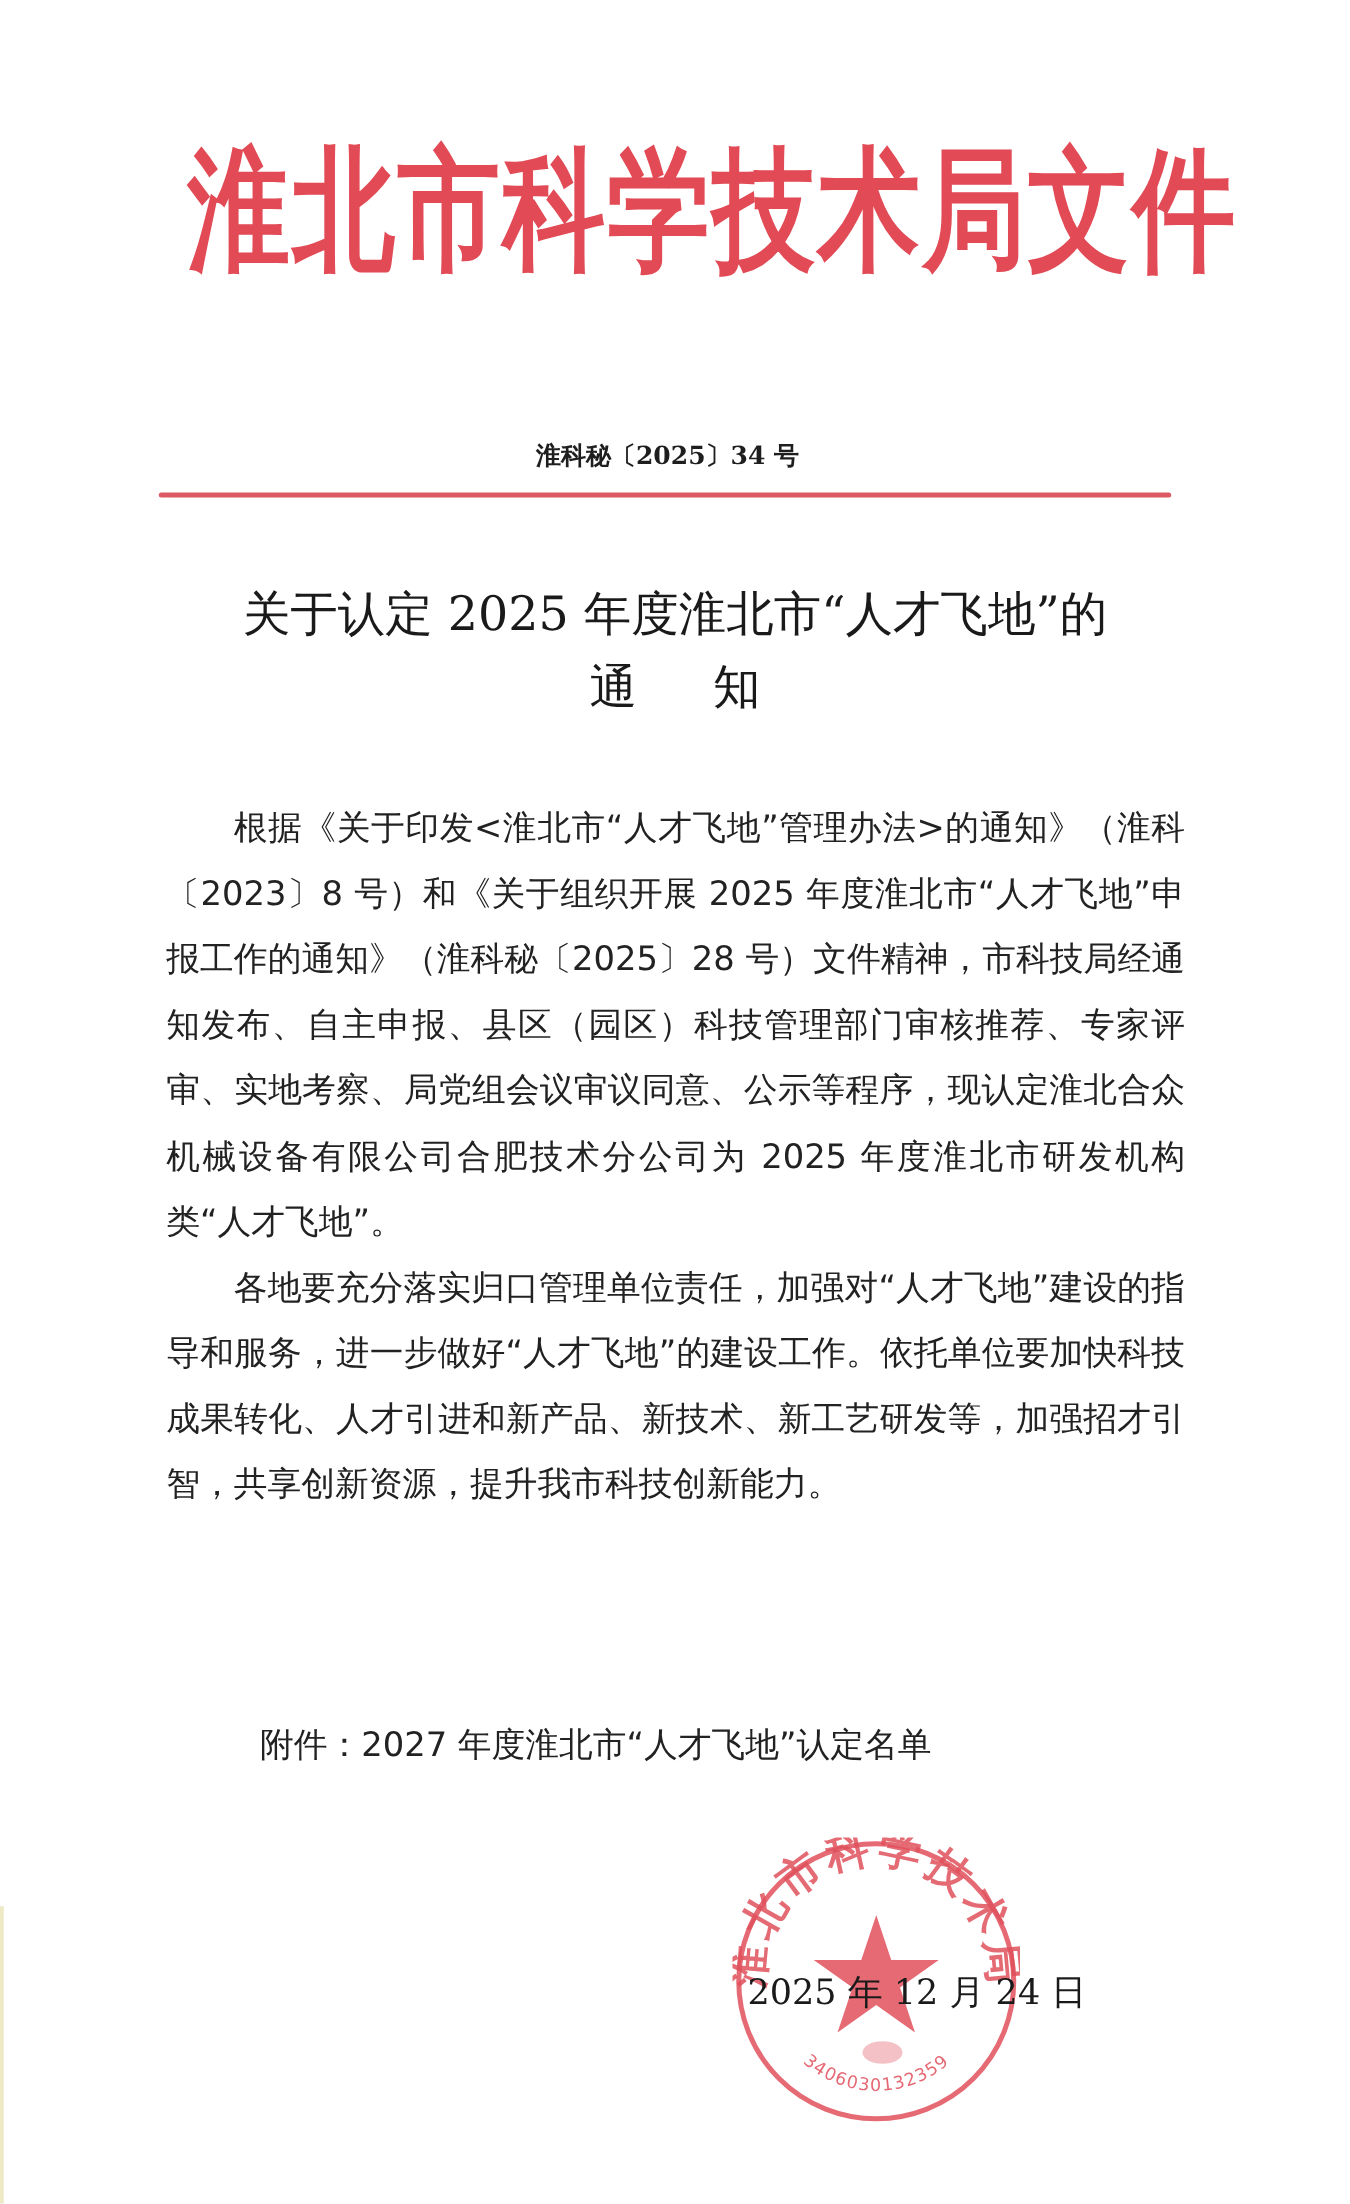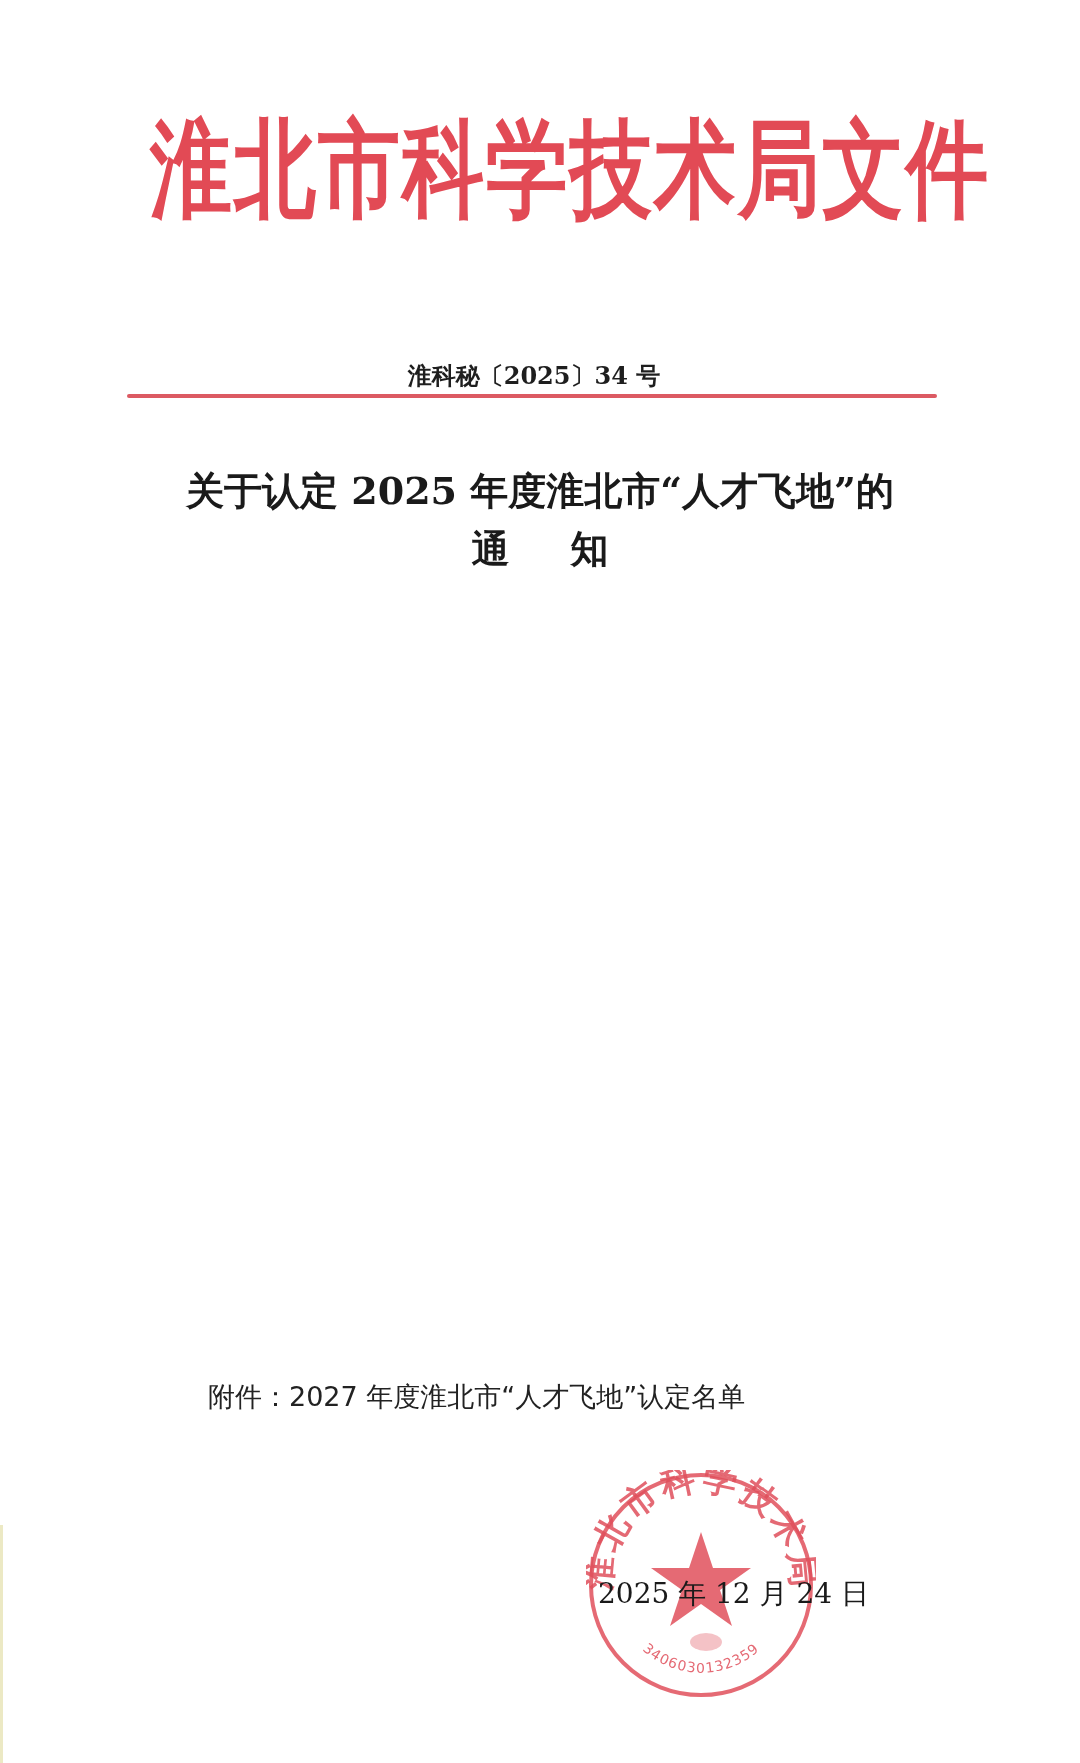--- a/index.html
+++ b/index.html
@@ -18,35 +18,35 @@
     color: #e24a55;
     font-family: "DejaVu Serif", "Liberation Serif", serif;
     font-weight: bold;
     font-size: 82px; line-height: 120px;
     letter-spacing: 2px;
     white-space: nowrap;
     transform: scaleY(1.3); transform-origin: center;
     text-align: center;
   }
   .doc-number {
-    position: absolute; left: 0; width: 1068px; top: 356px;
+    position: absolute; left: 0; width: 1068px; top: 344px;
     text-align: center;
     font-family: "DejaVu Serif", "Liberation Serif", serif;
-    font-weight: bold; font-size: 24px; line-height: 40px;
+    font-weight: bold; font-size: 20px; line-height: 40px;
     color: #1e1e1e;
   }
   .red-rule {
     position: absolute; left: 127px; top: 394px; width: 810px; height: 4px;
     background: #dc5a63; border-radius: 2px;
   }
   .doc-title {
     position: absolute; left: 0; width: 1080px; top: 462px;
     text-align: center;
     font-family: "DejaVu Serif", "Liberation Serif", serif;
-    font-weight: bold; font-size: 38px; line-height: 58px;
+    font-weight: normal; font-size: 38px; line-height: 58px;
     color: #1a1a1a;
   }
   .doc-title .line2 { letter-spacing: 1.6em; padding-left: 1.6em; }
   .body-text {
     position: absolute; left: 148px; top: 637px; width: 800px;
     font-family: "DejaVu Sans", "Liberation Sans", sans-serif;
     font-size: 27px; line-height: 52.5px;
     color: #222;
   }
   .body-text p { margin: 0; text-align: justify; text-align-last: left; }
@@ -76,20 +76,22 @@
 <div class="doc-number">淮科秘〔2025〕34 号</div>
 
 <div class="red-rule"></div>
 
 <div class="doc-title">
   <div>关于认定 2025 年度淮北市“人才飞地”的</div>
   <div class="line2">通知</div>
 </div>
 
 <div class="body-text">
+  <p class="indent" style="margin-left:-15px;">根据《关于印发&lt;淮北市“人才飞地”管理办法&gt;的通知》（淮科〔2023〕8 号）和《关于组织开展 2025 年度淮北市“人才飞地”申报工作的通知》（淮科秘〔2025〕28 号）文件精神，市科技局经通知发布、自主申报、县区（园区）科技管理部门审核推荐、专家评审、实地考察、局党组会议审议同意、公示等程序，现认定淮北合众机械设备有限公司合肥技术分公司为 2025 年度淮北市研发机构类“人才飞地”。</p>
+  <p class="indent" style="margin-left:-15px;">各地要充分落实归口管理单位责任，加强对“人才飞地”建设的指导和服务，进一步做好“人才飞地”的建设工作。依托单位要加快科技成果转化、人才引进和新产品、新技术、新工艺研发等，加强招才引智，共享创新资源，提升我市科技创新能力。</p>
 </div>
 
 <div class="attachment">附件：2027 年度淮北市“人才飞地”认定名单</div>
 
 <svg class="seal" viewBox="0 0 230 230">
   <defs>
     <path id="sealTop" d="M 30 140 A 90 90 0 1 1 200 140"></path>
     <path id="sealBottom" d="M 45 168 A 88 88 0 0 0 185 168"></path>
   </defs>
   <circle cx="115" cy="115" r="110" fill="none" stroke="#e0505c" stroke-width="4" opacity="0.85"></circle>

